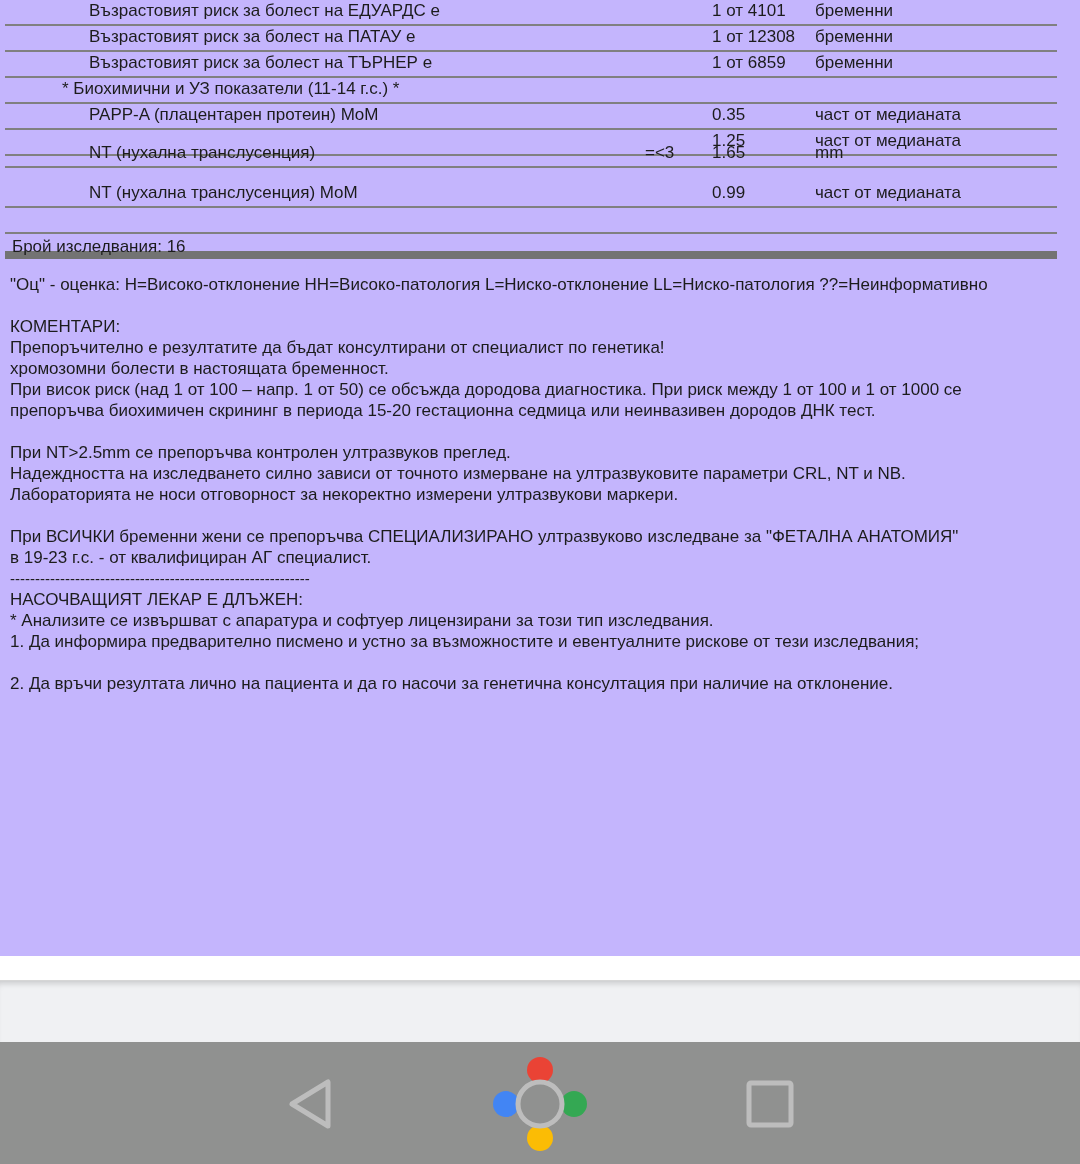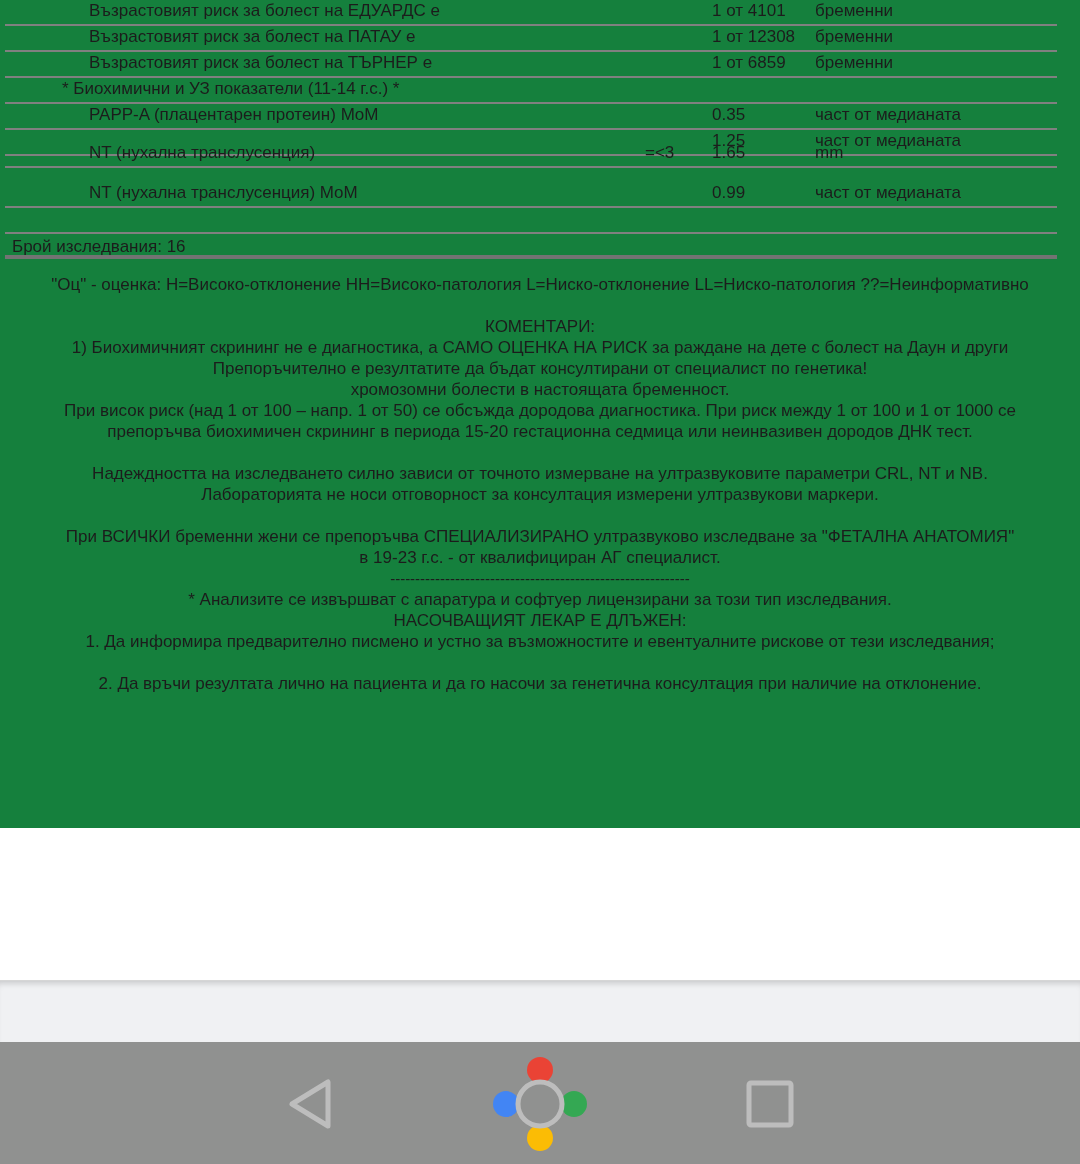--- a/index.html
+++ b/index.html
@@ -1,29 +1,29 @@
 <!DOCTYPE html>
 <html><head>
   <meta charset="utf-8">
   <style>
     html, body { margin:0; padding:0; }
     body {
       width:1080px; height:1164px; position:relative; overflow:hidden;
       background:#ffffff; color:#1c1c1c;
       font-family:"Liberation Sans", sans-serif; font-size:17px;
     }
-    .doc { position:absolute; left:0; top:0; width:1080px; height:828px; background:#15803d;text-align:center; }
+    .doc { position:absolute; left:0; top:0; width:1080px; height:956px; background:#c4b5fd; }
     .row { position:absolute; left:5px; width:1052px; height:26px; border-bottom:2px solid #808080; box-sizing:border-box; }
     .row span { position:absolute; top:0; line-height:22px; white-space:nowrap; }
     .c-label { left:84px; }
     .c-section { left:57px; }
     .c-ref { left:640px; }
     .c-val { left:707px; }
     .c-unit { left:810px; }
-    .count-row { position:absolute; left:5px; width:1052px; top:232px; height:27px; border-top:2px solid #808080; border-bottom:4px solid #737373; box-sizing:border-box; }
+    .count-row { position:absolute; left:5px; width:1052px; top:232px; height:27px; border-top:2px solid #808080; border-bottom:8px solid #737373; box-sizing:border-box; }
     .count-row span { position:absolute; left:7px; top:2px; line-height:21px; }
     .text { position:absolute; left:10px; width:1060px; line-height:21px; white-space:nowrap; }
     .text p { margin:0; }
     .gap { height:21px; }
     .shadow-band { position:absolute; left:0; top:980px; width:1080px; height:62px; background:#f0f1f3; box-shadow: inset 0 6px 6px -4px rgba(0,0,0,0.18); border-top:1px solid #d6d6d6; }
     .navbar { position:absolute; left:0; top:1042px; width:1080px; height:122px; background:#909190; }
     .nav-btn { position:absolute; cursor:pointer; }
   </style>
 </head>
 <body>
@@ -72,34 +72,34 @@
   <div class="count-row">
     <span>Брой изследвания: 16</span>
   </div>
 
   <div class="text" style="top:274px">
     <p>"Оц" - оценка: H=Високо-отклонение HH=Високо-патология L=Ниско-отклонение LL=Ниско-патология ??=Неинформативно</p>
   </div>
 
   <div class="text" style="top:316px">
     <p>КОМЕНТАРИ:</p>
-    <p>1) Биохимичният скрининг не е диагностика, а САМО ОЦЕНКА НА РИСК за раждане на дете с болест на Даун и други</p>
     <p>Препоръчително е резултатите да бъдат консултирани от специалист по генетика!</p>
     <p>хромозомни болести в настоящата бременност.</p>
     <p>При висок риск (над 1 от 100 – напр. 1 от 50) се обсъжда дородова диагностика. При риск между 1 от 100  и 1 от 1000 се</p>
     <p>препоръчва биохимичен скрининг в периода 15-20 гестационна седмица или неинвазивен дородов ДНК тест.</p>
     <div class="gap"></div>
+    <p>При NT&gt;2.5mm се препоръчва контролен ултразвуков преглед.</p>
     <p>Надеждността на изследването силно зависи от точното измерване на ултразвуковите параметри CRL, NT и NB.</p>
-    <p>Лабораторията не носи отговорност за консултация измерени ултразвукови маркери.</p>
+    <p>Лабораторията не носи отговорност за некоректно измерени ултразвукови маркери.</p>
     <div class="gap"></div>
     <p>При ВСИЧКИ бременни жени се препоръчва СПЕЦИАЛИЗИРАНО ултразвуково изследване за "ФЕТАЛНА АНАТОМИЯ"</p>
     <p>в 19-23 г.с. - от квалифициран АГ специалист.</p>
     <p style="line-height:21px;font-size:15px;">------------------------------------------------------------</p>
+    <p>НАСОЧВАЩИЯТ ЛЕКАР Е ДЛЪЖЕН:</p>
     <p>* Анализите се извършват с апаратура и софтуер лицензирани за този тип изследвания.</p>
-    <p>НАСОЧВАЩИЯТ ЛЕКАР Е ДЛЪЖЕН:</p>
     <p>1. Да информира предварително писмено и устно за възможностите и евентуалните рискове от тези изследвания;</p>
     <div class="gap"></div>
     <p>2. Да връчи резултата лично на пациента и да го насочи за генетична консултация при наличие на отклонение.</p>
   </div>
 </div>
 
 <div class="shadow-band"></div>
 
 <div class="navbar">
   <div class="nav-btn" style="left:280px;top:30px;width:60px;height:64px;">

